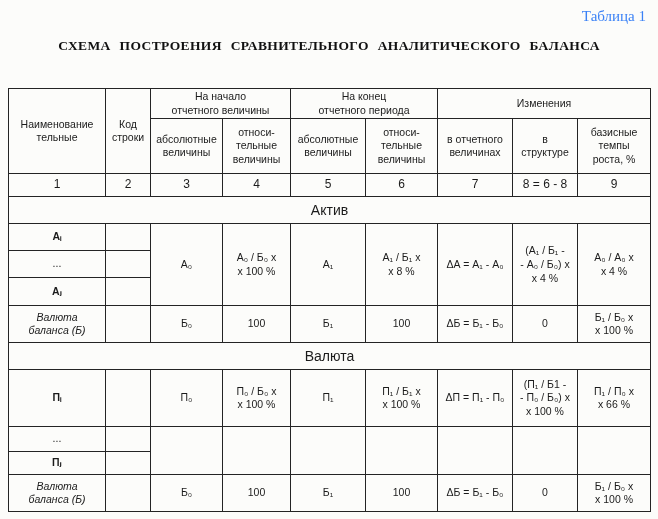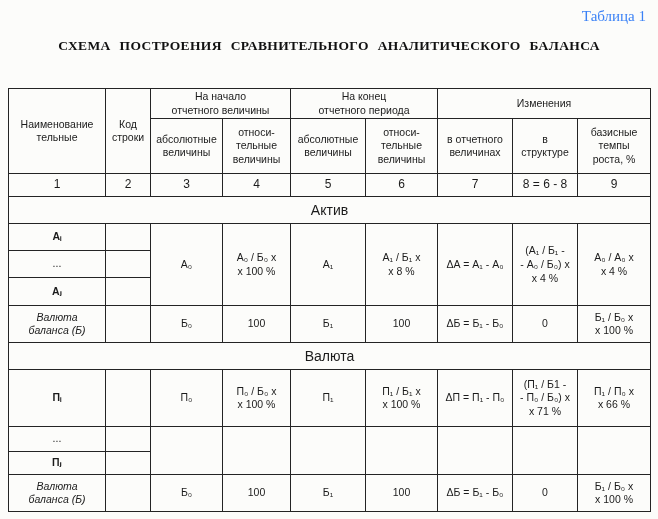--- a/index.html
+++ b/index.html
@@ -163,21 +163,21 @@
       <td></td>
       <td>П₀</td>
       <td>П₀ / Б₀ х
 х 100 %</td>
       <td>П₁</td>
       <td>П₁ / Б₁ х
 х 100 %</td>
       <td>ΔП = П₁ - П₀</td>
       <td>(П₁ / Б1 -
 - П₀ / Б₀) х
-х 71 %</td>
+х 100 %</td>
       <td>П₁ / П₀ х
 х 66 %</td>
     </tr>
     <tr class="p2">
       <td>...</td>
       <td></td>
       <td rowspan="2"></td>
       <td rowspan="2"></td>
       <td rowspan="2"></td>
       <td rowspan="2"></td>

